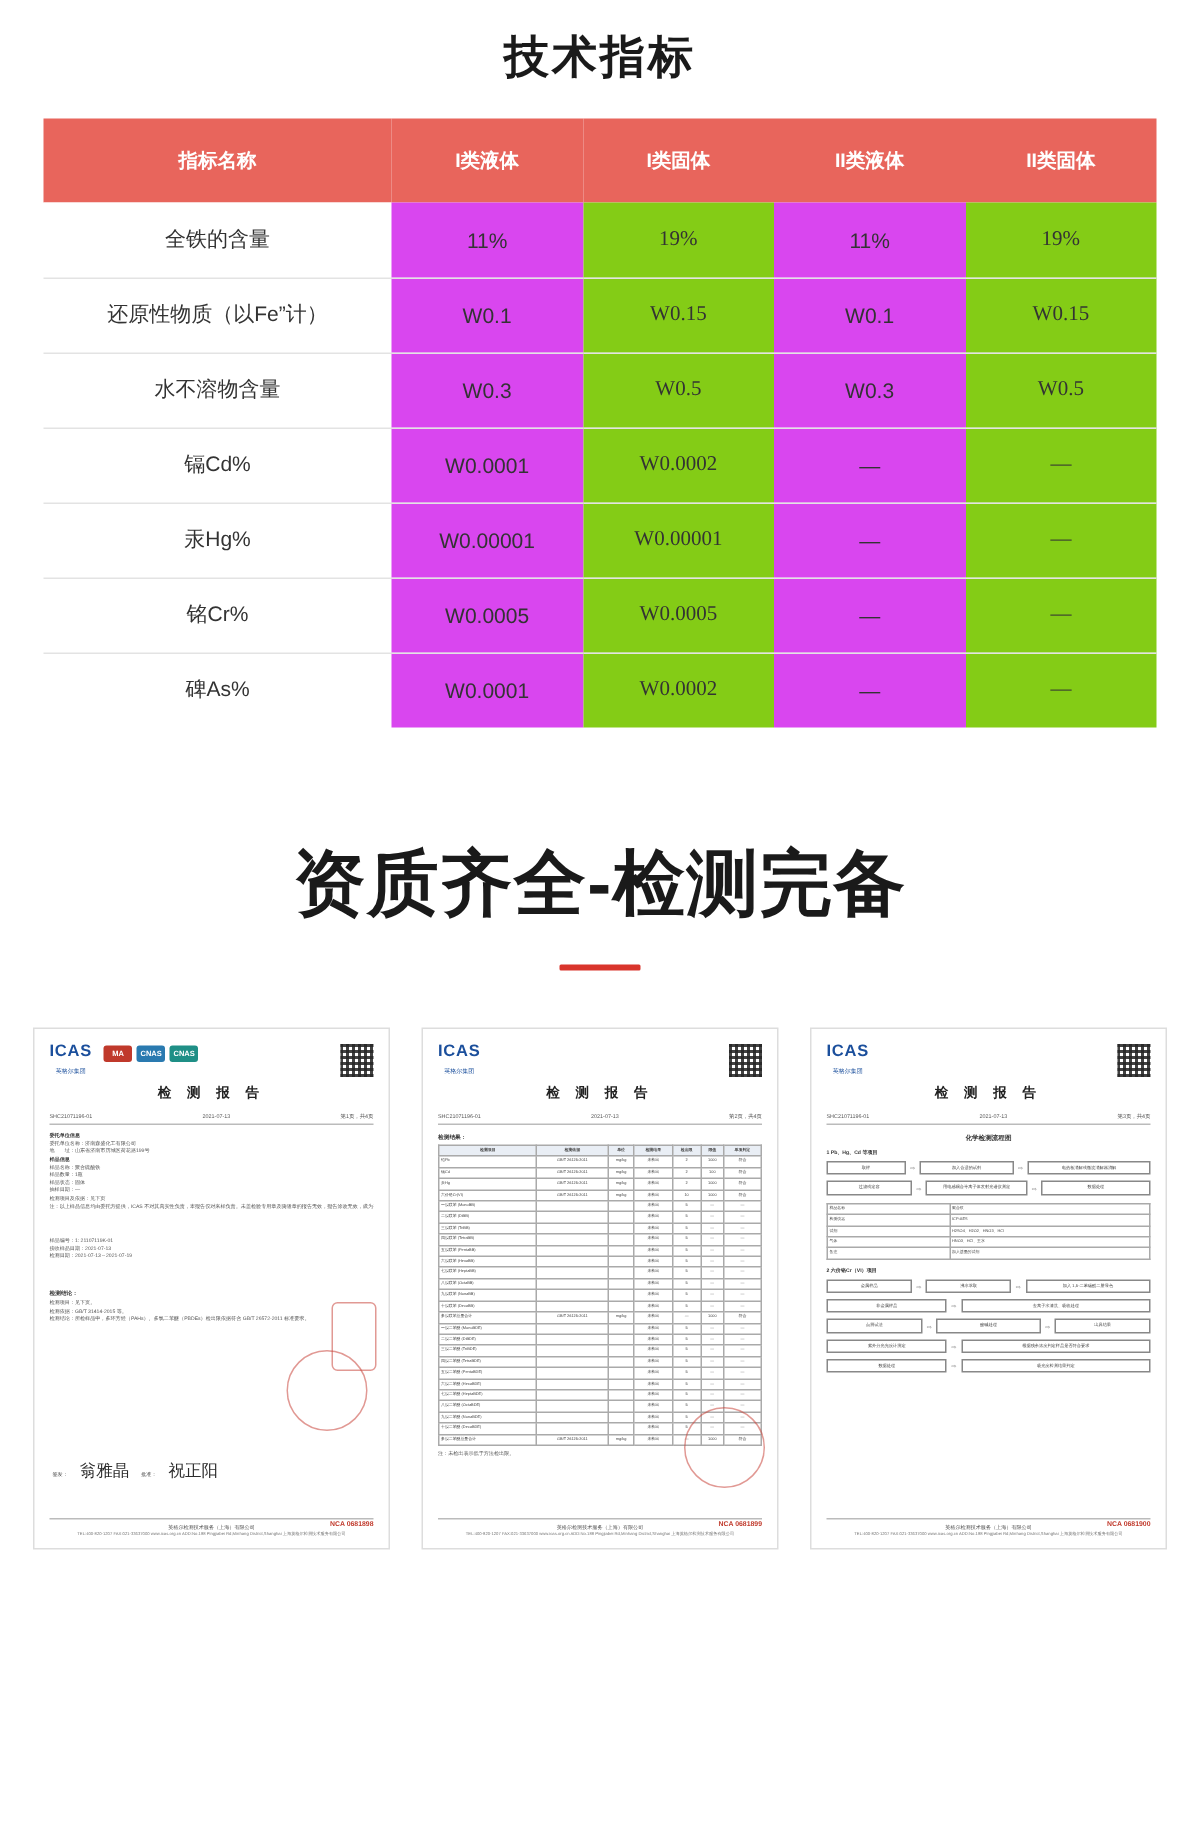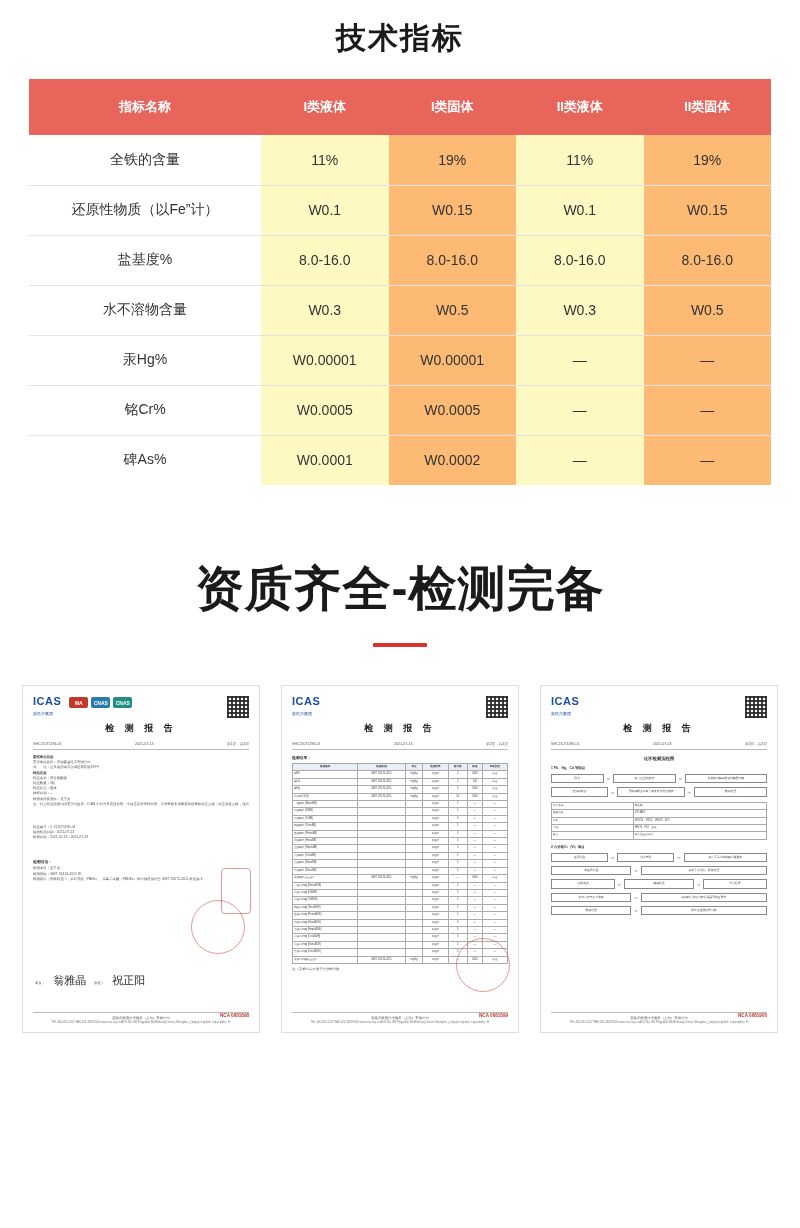--- a/index.html
+++ b/index.html
@@ -50,24 +50,25 @@
     font-size: 14px;
     color: #333333;
     border-bottom: 1px solid #e3e3e3;
     background: #ffffff;
   }
   table.spec td.name-col {
     color: #333;
     background: #ffffff;
   }
   table.spec tbody tr td.val {
-    background: #fef9c3;
+    background: #d946ef;
   }
   table.spec tbody tr td.val-alt {
-    background: #fdba74;
+    background: #84cc16;
+    font-family: Liberation Serif, serif;
   }
   table.spec tbody tr:last-child td { border-bottom: none; }
 
   
   .big-heading {
     text-align: center;
     font-size: 48px;
     font-weight: bold;
     color: #1a1a1a;
     letter-spacing: 1px;
@@ -104,20 +105,21 @@
     align-items: flex-start;
     gap: 4px;
     height: 20px;
   }
   .icas {
     font-size: 11px;
     font-weight: bold;
     color: #1b4f9c;
     letter-spacing: 0.5px;
     line-height: 11px;
+    text-align: center;
   }
   .icas small {
     display: block;
     font-size: 4px;
     color: #1b4f9c;
     letter-spacing: 0;
     font-weight: normal;
     margin-top: 1px;
   }
   .badges { display: flex; gap: 3px; align-items: center; margin-left: 4px; margin-top: 1px;}
@@ -270,32 +272,32 @@
           <td class="val-alt">19%</td>
         </tr>
         <tr>
           <td class="name-col">还原性物质（以Fe”计）</td>
           <td class="val">W0.1</td>
           <td class="val-alt">W0.15</td>
           <td class="val">W0.1</td>
           <td class="val-alt">W0.15</td>
         </tr>
         <tr>
-          <td class="name-col">盐基度%</td>
-          <td class="val">8.0-16.0</td>
-          <td class="val-alt">8.0-16.0</td>
-          <td class="val">8.0-16.0</td>
-          <td class="val-alt">8.0-16.0</td>
-        </tr>
-        <tr>
           <td class="name-col">水不溶物含量</td>
           <td class="val">W0.3</td>
           <td class="val-alt">W0.5</td>
           <td class="val">W0.3</td>
           <td class="val-alt">W0.5</td>
+        </tr>
+        <tr>
+          <td class="name-col">镉Cd%</td>
+          <td class="val">W0.0001</td>
+          <td class="val-alt">W0.0002</td>
+          <td class="val">—</td>
+          <td class="val-alt">—</td>
         </tr>
         <tr>
           <td class="name-col">汞Hg%</td>
           <td class="val">W0.00001</td>
           <td class="val-alt">W0.00001</td>
           <td class="val">—</td>
           <td class="val-alt">—</td>
         </tr>
         <tr>
           <td class="name-col">铭Cr%</td>

